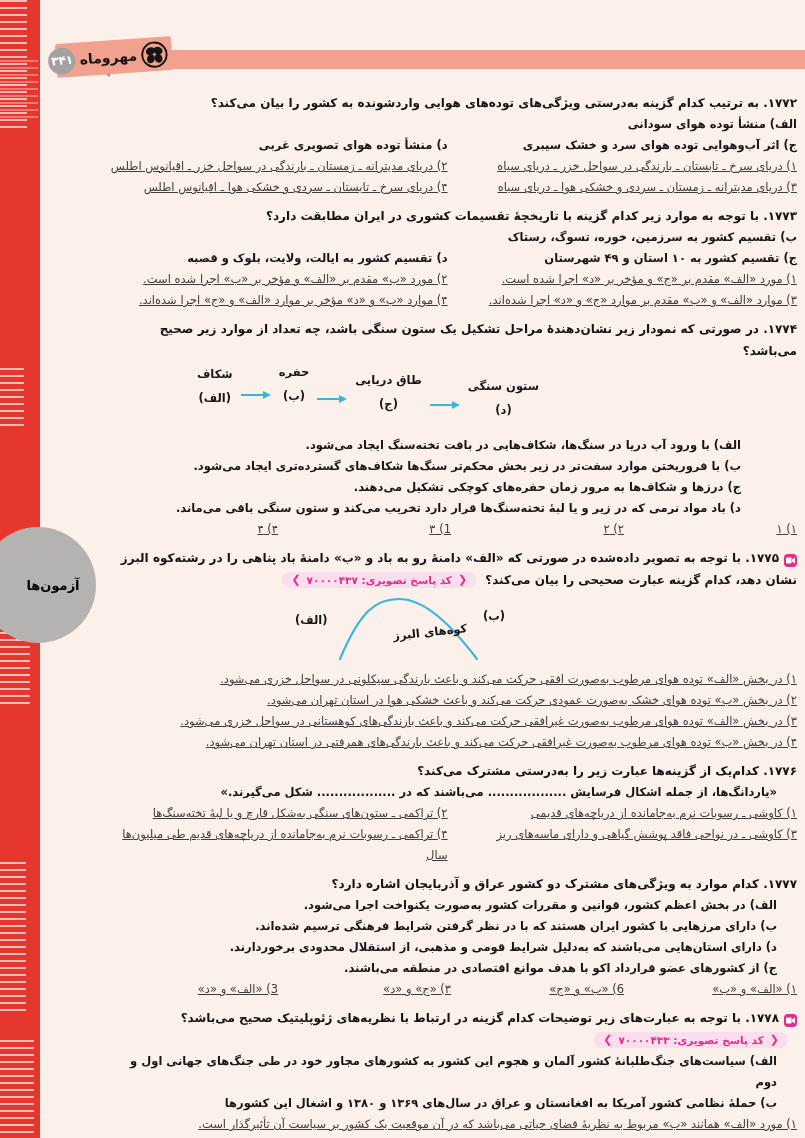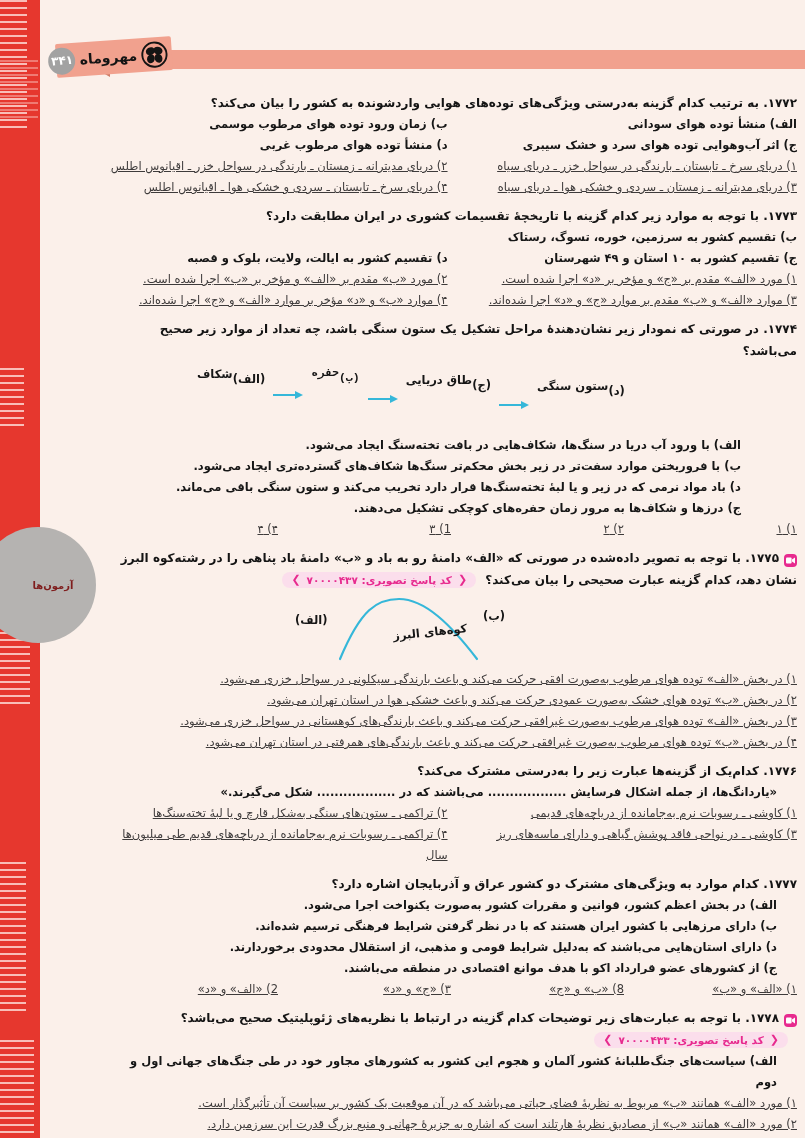--- a/index.html
+++ b/index.html
@@ -39,21 +39,21 @@
     display:inline-flex; align-items:center; justify-content:center;
   }
 
   
   .side-tab {
     position:absolute; left:-20px; top:527px; width:116px; height:116px;
     background:#b5b3b1; border-radius:50%;
     display:flex; align-items:center; justify-content:center; padding-left:30px;
     z-index:3;
   }
-  .side-tab span { font-weight:700; font-size:10px; color:#7f1d1d;text-align:right; }
+  .side-tab span { font-weight:700; font-size:13px; color:#000000;text-align:right; }
 
   
   .content { position:absolute; top:92px; right:8px; width:692px; direction:rtl; }
   .question { margin-bottom:7px; }
   .q-title { font-weight:700; font-size:12px; line-height:22px; color:#141414; }
   .q-num { font-weight:700; }
   .line { font-size:11.5px; line-height:21px; }
   .opt { font-weight:700; color:#161616; }
   .ans { color:#3e3b3b;text-decoration:underline; }
   .row2 { display:flex; }
@@ -74,21 +74,21 @@
     margin-right:9px; vertical-align:1px; white-space:nowrap;
   }
   .code-badge .arr { font-size:11px; }
   .video-icon {
     display:inline-flex; width:13px; height:13px; border-radius:4px; background:#e72a8e;
     align-items:center; justify-content:center; margin-left:5px; vertical-align:-2px;
   }
 
   
   .flow { direction:ltr; display:flex; align-items:flex-start; padding-left:92px; margin:3px 0 6px; height:64px; }
-  .stage { display:flex; flex-direction:row; align-items:center; }
+  .stage { display:flex; flex-direction:column; align-items:center; }
   .stage .st-name { font-weight:700; font-size:11.5px; color:#161616; white-space:nowrap; margin-bottom:10px; }
   .stage .st-letter { font-weight:700; font-size:11.5px; color:#161616; }
   .flow-arrow { margin:0 8px; flex:0 0 30px; }
 
   
   .mountain { position:relative; height:70px; margin:2px 0 6px; direction:ltr; }
   .mountain .curve { position:absolute; left:228px; top:2px; }
   .mountain .lbl { position:absolute; font-weight:700; font-size:11.5px; color:#161616; white-space:nowrap; }
   .lbl-a { left:190px; top:20px; }
   .lbl-b { left:378px; top:16px; }
@@ -126,25 +126,24 @@
 
 <div class="side-tab">
   <span>آزمون‌ها</span>
 </div>
 
 <div class="content" id="questions">
     <div class="question">
       <div class="q-title"><span class="q-num">۱۷۷۲. </span><span class="q-text">به ترتیب کدام گزینه به‌درستی ویژگی‌های توده‌های هوایی واردشونده به کشور را بیان می‌کند؟</span></div>
       <div class="row2 line">
         <span class="opt c-right">الف) منشأ توده هوای سودانی</span>
-        <span class="opt c-left">ب) زمان ورود توده هوای مرطوب موسمی</span>
       </div>
       <div class="row2 line">
         <span class="opt c-right">ج) اثر آب‌وهوایی توده هوای سرد و خشک سیبری</span>
-        <span class="opt c-left">د) منشأ توده هوای مرطوب غربی</span>
+        <span class="opt c-left">د) منشأ توده هوای تصویری غربی</span>
       </div>
       <div class="row2 line">
         <span class="ans c-right">۱) دریای سرخ ـ تابستان ـ بارندگی در سواحل خزر ـ دریای سیاه</span>
         <span class="ans c-left">۲) دریای مدیترانه ـ زمستان ـ بارندگی در سواحل خزر ـ اقیانوس اطلس</span>
       </div>
       <div class="row2 line">
         <span class="ans c-right">۳) دریای مدیترانه ـ زمستان ـ سردی و خشکی هوا ـ دریای سیاه</span>
         <span class="ans c-left">۴) دریای سرخ ـ تابستان ـ سردی و خشکی هوا ـ اقیانوس اطلس</span>
       </div>
     </div>
@@ -170,21 +169,21 @@
       <div class="q-title"><span class="q-num">۱۷۷۴. </span><span class="q-text">در صورتی که نمودار زیر نشان‌دهندهٔ مراحل تشکیل یک ستون سنگی باشد، چه تعداد از موارد زیر صحیح می‌باشد؟</span></div>
       <div class="flow">
         <div class="stage" style="transform: translateY(2px);">
           <div class="st-name">شکاف</div>
           <div class="st-letter">(الف)</div>
         </div>
         <span class="flow-arrow" style="margin-top: 20px;"><svg width="30" height="10" viewBox="0 0 30 10">
             <line x1="0" y1="5" x2="22" y2="5" stroke="#35b7d9" stroke-width="2"></line>
             <path d="M22,1 L30,5 L22,9 Z" fill="#35b7d9"></path>
           </svg></span>
-        <div class="stage" style="transform: translateY(0px); font-family: Liberation Mono, monospace;">
+        <div class="stage" style="transform: translateY(0px);">
           <div class="st-name">حفره</div>
           <div class="st-letter">(ب)</div>
         </div>
         <span class="flow-arrow" style="margin-top: 24px;"><svg width="30" height="10" viewBox="0 0 30 10">
             <line x1="0" y1="5" x2="22" y2="5" stroke="#35b7d9" stroke-width="2"></line>
             <path d="M22,1 L30,5 L22,9 Z" fill="#35b7d9"></path>
           </svg></span>
         <div class="stage" style="transform: translateY(8px);">
           <div class="st-name">طاق دریایی</div>
           <div class="st-letter">(ج)</div>
@@ -193,22 +192,22 @@
             <line x1="0" y1="5" x2="22" y2="5" stroke="#35b7d9" stroke-width="2"></line>
             <path d="M22,1 L30,5 L22,9 Z" fill="#35b7d9"></path>
           </svg></span>
         <div class="stage" style="transform: translateY(14px);">
           <div class="st-name">ستون سنگی</div>
           <div class="st-letter">(د)</div>
         </div>
       </div>
       <div class="line opt opt-full">الف) با ورود آب دریا در سنگ‌ها، شکاف‌هایی در بافت تخته‌سنگ ایجاد می‌شود.</div>
       <div class="line opt opt-full">ب) با فروریختن موارد سفت‌تر در زیر بخش محکم‌تر سنگ‌ها شکاف‌های گسترده‌تری ایجاد می‌شود.</div>
+      <div class="line opt opt-full">ج) درزها و شکاف‌ها به مرور زمان حفره‌های کوچکی تشکیل می‌دهند.</div>
       <div class="line opt opt-full">د) باد مواد نرمی که در زیر و یا لبهٔ تخته‌سنگ‌ها قرار دارد تخریب می‌کند و ستون سنگی باقی می‌ماند.</div>
-      <div class="line opt opt-full">ج) درزها و شکاف‌ها به مرور زمان حفره‌های کوچکی تشکیل می‌دهند.</div>
       <div class="row4 line">
         <span class="ans">۱) ۱</span>
         <span class="ans">۲) ۲</span>
         <span class="ans">1) ۳</span>
         <span class="ans">۴) ۴</span>
       </div>
     </div>
     <div class="question">
       <div class="q-title"><span class="video-icon">
           <svg width="9" height="7" viewBox="0 0 9 7">
@@ -246,33 +245,34 @@
       </div>
     </div>
     <div class="question">
       <div class="q-title"><span class="q-num">۱۷۷۷. </span><span class="q-text">کدام موارد به ویژگی‌های مشترک دو کشور عراق و آذربایجان اشاره دارد؟</span></div>
       <div class="line opt opt-full">الف) در بخش اعظم کشور، قوانین و مقررات کشور به‌صورت یکنواخت اجرا می‌شود.</div>
       <div class="line opt opt-full">ب) دارای مرزهایی با کشور ایران هستند که با در نظر گرفتن شرایط فرهنگی ترسیم شده‌اند.</div>
       <div class="line opt opt-full">د) دارای استان‌هایی می‌باشند که به‌دلیل شرایط قومی و مذهبی، از استقلال محدودی برخوردارند.</div>
       <div class="line opt opt-full">ج) از کشورهای عضو قرارداد اکو با هدف موانع اقتصادی در منطقه می‌باشند.</div>
       <div class="row4 line">
         <span class="ans">۱) «الف» و «ب»</span>
-        <span class="ans">8) «ب» و «ج»</span>
+        <span class="ans">6) «ب» و «ج»</span>
         <span class="ans">۳) «ج» و «د»</span>
-        <span class="ans">2) «الف» و «د»</span>
+        <span class="ans">3) «الف» و «د»</span>
       </div>
     </div>
     <div class="question">
       <div class="q-title"><span class="video-icon">
           <svg width="9" height="7" viewBox="0 0 9 7">
             <rect x="0" y="0.5" width="5.6" height="6" rx="1" fill="#fff"></rect>
             <path d="M6 2.4 L9 0.6 V6.4 L6 4.6 Z" fill="#fff"></path>
           </svg>
         </span><span class="q-num">۱۷۷۸. </span><span class="q-text">با توجه به عبارت‌های زیر توضیحات کدام گزینه در ارتباط با نظریه‌های ژئوپلیتیک صحیح می‌باشد؟</span><span class="code-badge">
           <span class="arr">❮</span>
           <span>کد پاسخ تصویری: ۷۰۰۰۰۴۳۳</span>
           <span class="arr">❯</span>
         </span></div>
       <div class="line opt opt-full">الف) سیاست‌های جنگ‌طلبانهٔ کشور آلمان و هجوم این کشور به کشورهای مجاور خود در طی جنگ‌های جهانی اول و دوم</div>
+      <div class="line opt opt-full">ب) حملهٔ نظامی کشور آمریکا به افغانستان و عراق در سال‌های ۱۳۶۹ و ۱۳۸۰ و اشغال این کشورها</div>
       <div class="line ans">۱) مورد «الف» همانند «ب» مربوط به نظریهٔ فضای حیاتی می‌باشد که در آن موقعیت یک کشور بر سیاست آن تأثیرگذار است.</div>
       <div class="line ans">۲) مورد «الف» همانند «ب» از مصادیق نظریهٔ هارتلند است که اشاره به جزیرهٔ جهانی و منبع بزرگ قدرت این سرزمین دارد.</div>
     </div>
   </div>
 
 </body></html>

